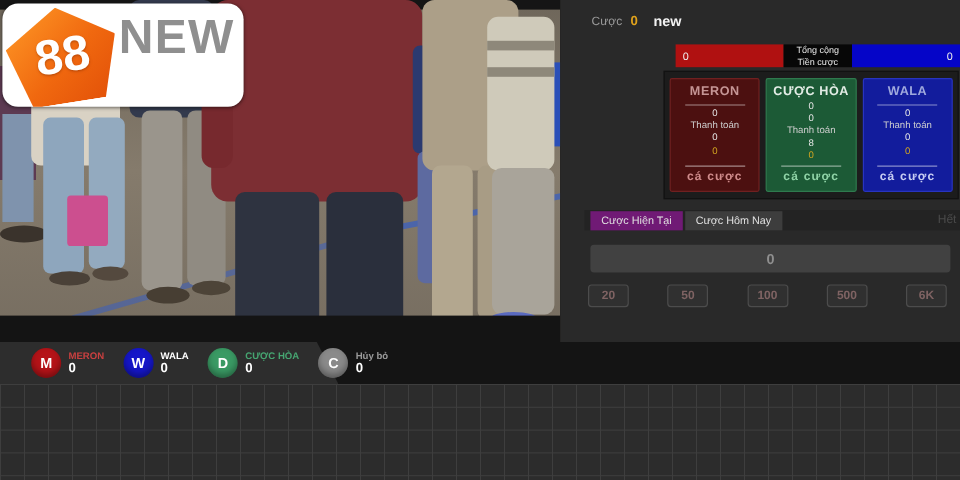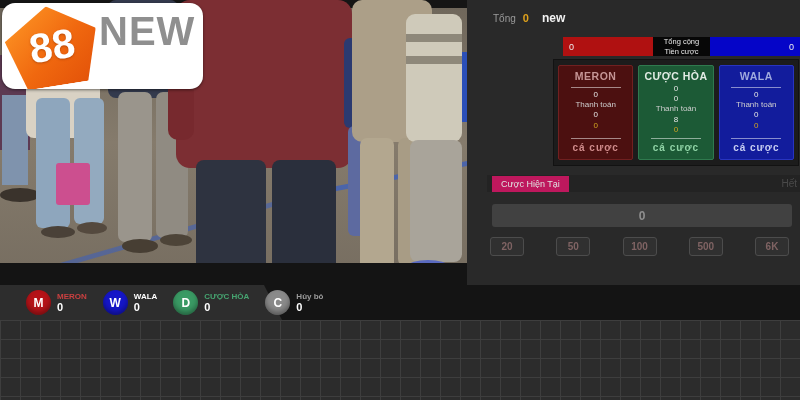--- a/index.html
+++ b/index.html
@@ -45,21 +45,21 @@
   .bet-title { font-size:10.5px; font-weight:bold; letter-spacing:.5px; }
   .meron .bet-title { color:#c59595; } .draw .bet-title { color:#e2ece5; } .wala .bet-title { color:#9fa9dd; }
   .bet-divider { width:72%; border-top:1px solid rgba(255,255,255,.5); margin:3px 0 2px; }
   .bet-val { color:#e6e6e6; } .bet-val.yellow { color:#d2a520; }
   .bet-paylabel { color:#cfcfcf; }
   .bet-btn { margin-top:auto; font-size:10px; font-weight:bold; letter-spacing:1px; cursor:pointer; }
   .meron .bet-btn { color:#cf8b8b; } .draw .bet-btn { color:#8fd3a6; } .wala .bet-btn { color:#c7cdf2; }
 
   .tab-band { position:absolute; left:20px; top:175px; right:0; height:17px; background:#232323; display:flex; align-items:center; }
   .tab { background:#3d3d3d; color:#e0e0e0; font-size:9px; padding:3px 9px; margin-right:2px; cursor:pointer; white-space:nowrap; }
-  .tab.first { margin-left:5px; background:#be185d; }
+  .tab.first { margin-left:5px; background:#701a75; }
   .expiry { position:absolute; right:3px; color:#4a4a4a; font-size:10px; }
 
   .amount-box { position:absolute; left:25px; top:204px; width:300px; height:23px; background:#414141;
                 border-radius:3px; color:#8f8f8f; font-size:12px; font-weight:bold;
                 display:flex; align-items:center; justify-content:center; }
 
   .chip-row { position:absolute; left:23px; top:237px; width:299px; display:flex; justify-content:space-between; }
   .chip { width:34px; height:19px; background:#303030; border:1px solid #4c4c4c; border-radius:3px;
           color:#7f6363; font-size:10px; font-weight:bold; display:flex; align-items:center; justify-content:center; cursor:pointer; }
 
@@ -153,21 +153,21 @@
   <div class="logo-card">
     <div class="logo-pentagon">
       <span class="logo-88">88</span>
     </div>
     <span class="logo-new">NEW</span>
   </div>
 </div>
 
 <div class="panel">
   <div class="panel-header">
-    <span class="round-label">Tổng</span>
+    <span class="round-label">Cược</span>
     <span class="round-value">0</span>
     <span class="round-status">new</span>
   </div>
 
   <div class="totals-row">
     <div class="total-red">0</div>
     <div class="total-center">
       <span>Tổng cộng</span>
       <span>Tiền cược</span>
     </div>
@@ -202,20 +202,21 @@
       <span class="bet-paylabel">Thanh toán</span>
       <span class="bet-val">0</span>
       <span class="bet-val yellow">0</span>
       <div class="bet-divider" style="margin-top:auto"></div>
       <span class="bet-btn" style="margin-top:0">cá cược</span>
     </div>
   </div>
 
   <div class="tab-band">
     <span class="tab first">Cược Hiện Tại</span>
+    <span class="tab">Cược Hôm Nay</span>
     <span class="expiry">Hết</span>
   </div>
 
   <div class="amount-box">0</div>
 
   <div class="chip-row">
       <div class="chip">20</div>
       <div class="chip">50</div>
       <div class="chip">100</div>
       <div class="chip">500</div>

